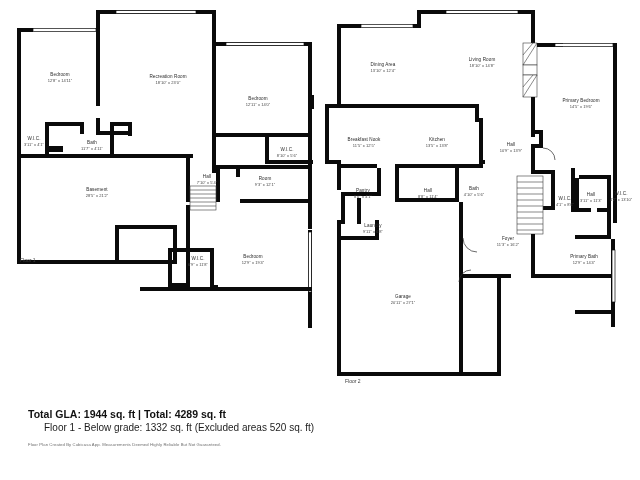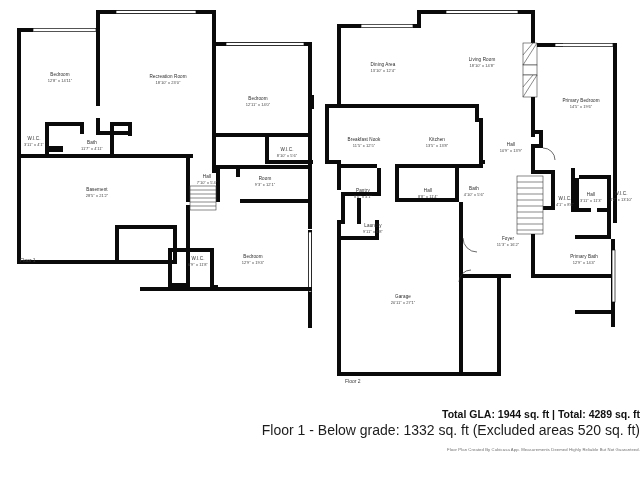--- a/index.html
+++ b/index.html
@@ -70,33 +70,34 @@
     font-family: "Liberation Sans", sans-serif;
     font-size: 5.0px;
     fill: #3a3a3a;
     text-anchor: start;
   }
   .summary {
     position: absolute;
     left: 0;
     right: 0;
     top: 408px;
-    text-align: right;
+    text-align: left;
     line-height: 1.28;
     padding-left: 28px;
   }
   .summary-total {
     font-size: 10.5px;
     font-weight: bold;
     color: #111111;
     margin-bottom: 1px;
   }
   .summary-line {
-    font-size: 14px;
+    font-size: 10px;
     color: #1c1c1c;
+    margin-left: 16px;
   }
   .summary-fine {
     margin-top: 7px;
     font-size: 4.2px;
     color: #6e6e6e;
     letter-spacing: 0.1px;
   }
 </style>
 </head>
 <body>

